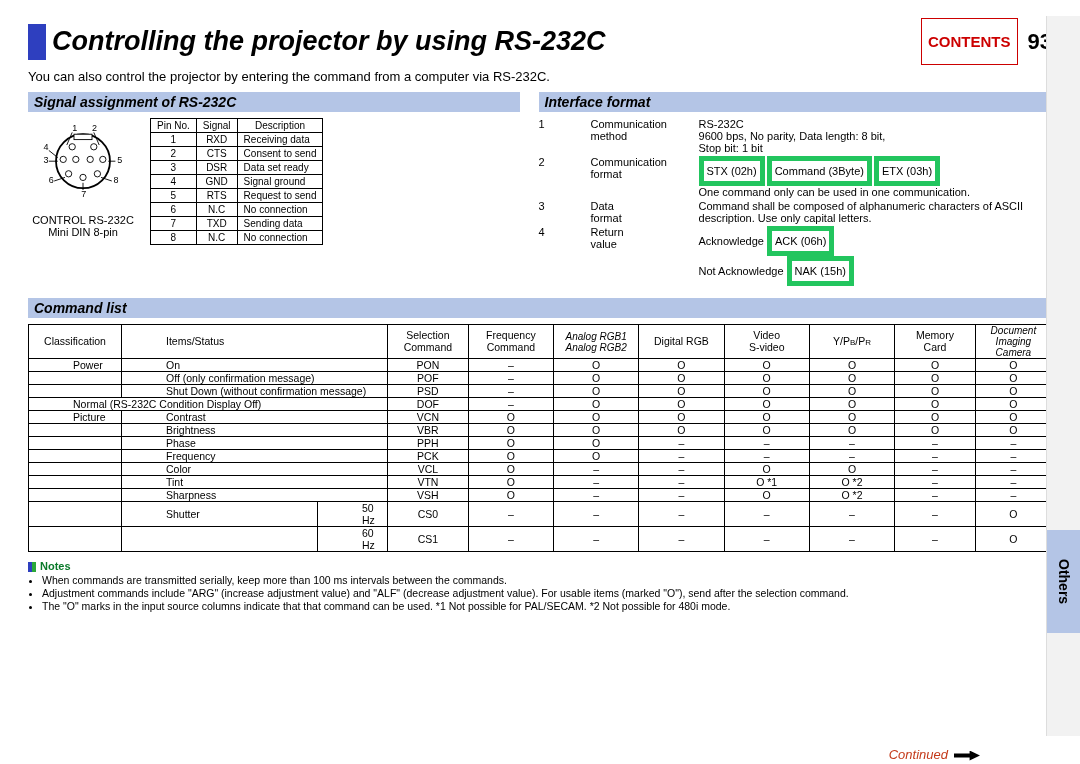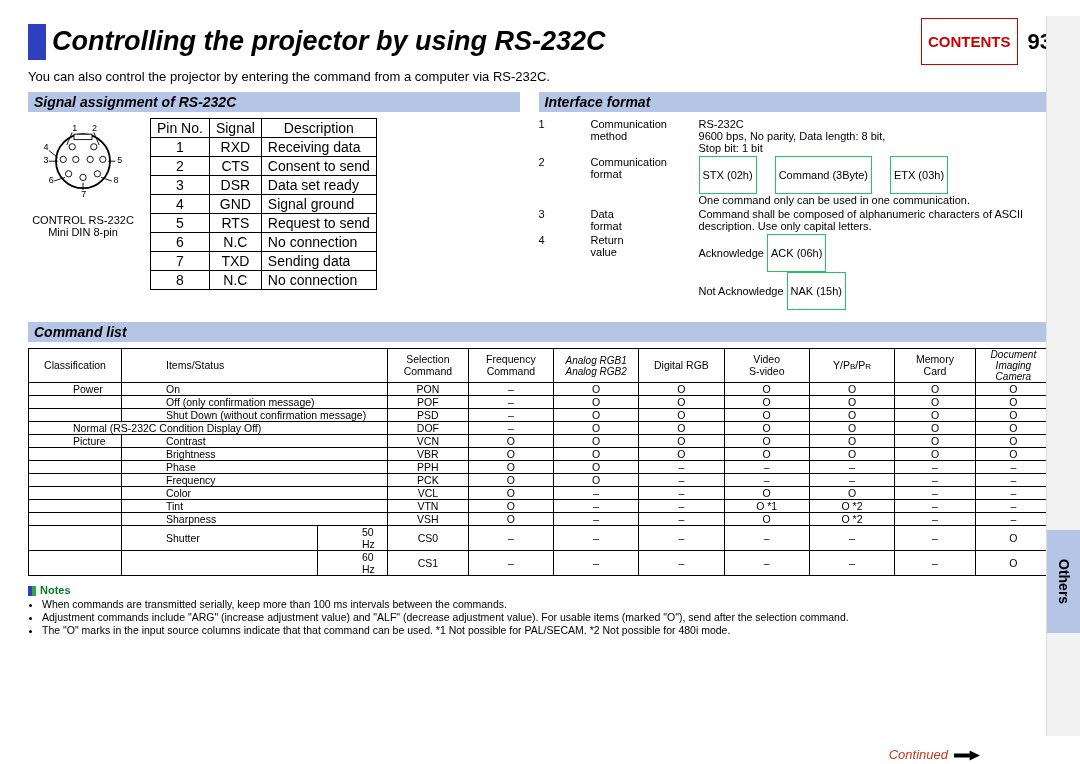--- a/index.html
+++ b/index.html
@@ -12,28 +12,28 @@
   .page-num { font-size: 22px; font-weight: bold; margin-left: 10px; }
   .intro { font-size: 13px; margin: 4px 0 8px 0; }
   .two-col { display: flex; gap: 19px; }
   .section-head { background: #b4c5e6; font-weight: bold; font-style: italic; font-size: 14px; padding: 2px 6px; margin-bottom: 6px; }
   .sig-block { flex: 0 0 48%; }
   .sig-inner { display: flex; gap: 12px; align-items: flex-start; }
   .din-wrap { text-align: center; font-size: 11px; }
   .din-svg { width: 110px; height: 90px; }
   .din-cap { margin-top: 4px; }
   table { border-collapse: collapse; }
-  .pin-tbl th, .pin-tbl td { border: 1px solid #000; padding: 1px 6px; font-size: 14px; font-weight: normal; text-align: center; }
+  .pin-tbl th, .pin-tbl td { border: 1px solid #000; padding: 1px 6px; font-size: 10px; font-weight: normal; text-align: center; }
   .pin-tbl td:nth-child(3) { text-align: left; }
   .if-block { flex: 1; }
   .if-row { display: flex; margin-bottom: 2px; font-size: 11px; }
   .if-num { flex: 0 0 16px; }
   .if-lbl { flex: 0 0 108px; margin-left: 36px; }
   .if-val { flex: 1; }
-  .boxed { border: 1px solid #22c55e; padding: 12px 3px; display: inline-block; margin-right: 18px; }
+  .boxed { border: 5px solid #22c55e; padding: 4px 3px; display: inline-block; margin-right: 2px; }
   .cmd-section { margin-top: 10px; }
   .cmd-tbl { width: 100%; font-size: 10.5px; }
   .cmd-tbl th, .cmd-tbl td { border: 1px solid #000; padding: 0px 3px; text-align: center; font-weight: normal; vertical-align: middle; }
   .cmd-tbl .left { text-align: left; padding-left: 44px; }
   .cmd-tbl th { line-height: 1.1; }
   .small { font-size: 10px; font-style: italic; }
   .notes-head { color: #0a7a2a; font-weight: bold; margin: 8px 0 2px 0; }
   .notes-head::before { content: ""; display: inline-block; width: 8px; height: 10px; background: linear-gradient(90deg,#2e3fbf 50%,#2aa83a 50%); margin-right: 4px; vertical-align: middle; }
   .notes li { font-size: 10.5px; margin-left: 14px; line-height: 1.25; }
   .continued { color: #c43a1a; font-style: italic; position: absolute; right: 100px; bottom: 2px; font-size: 13px; }

